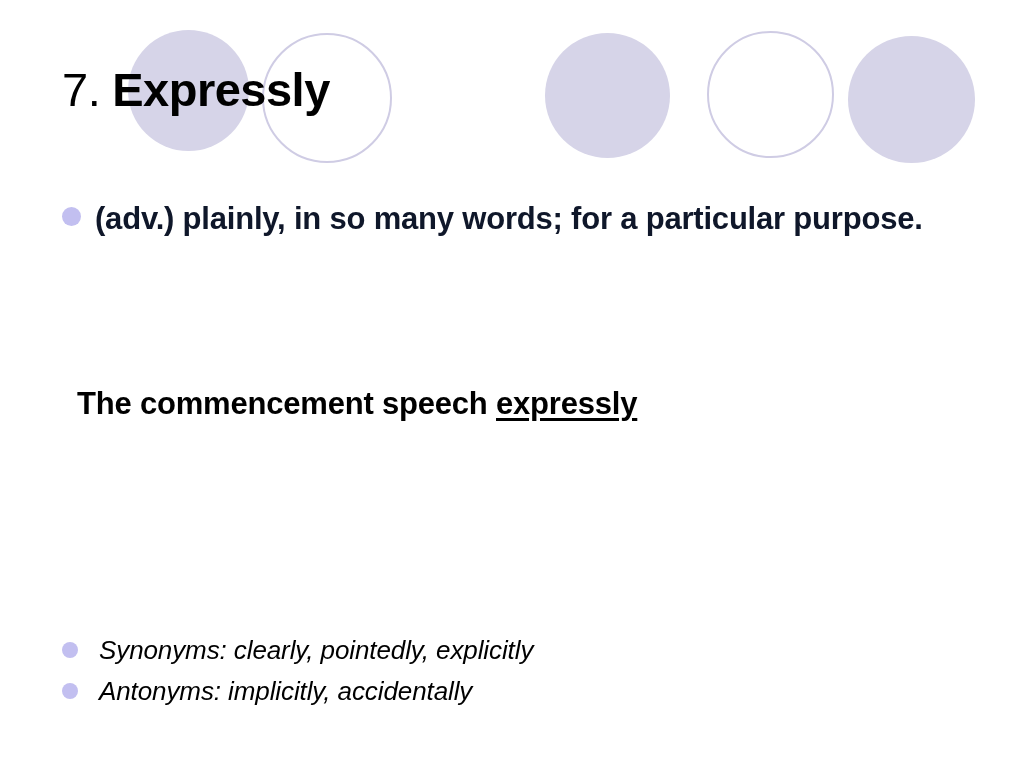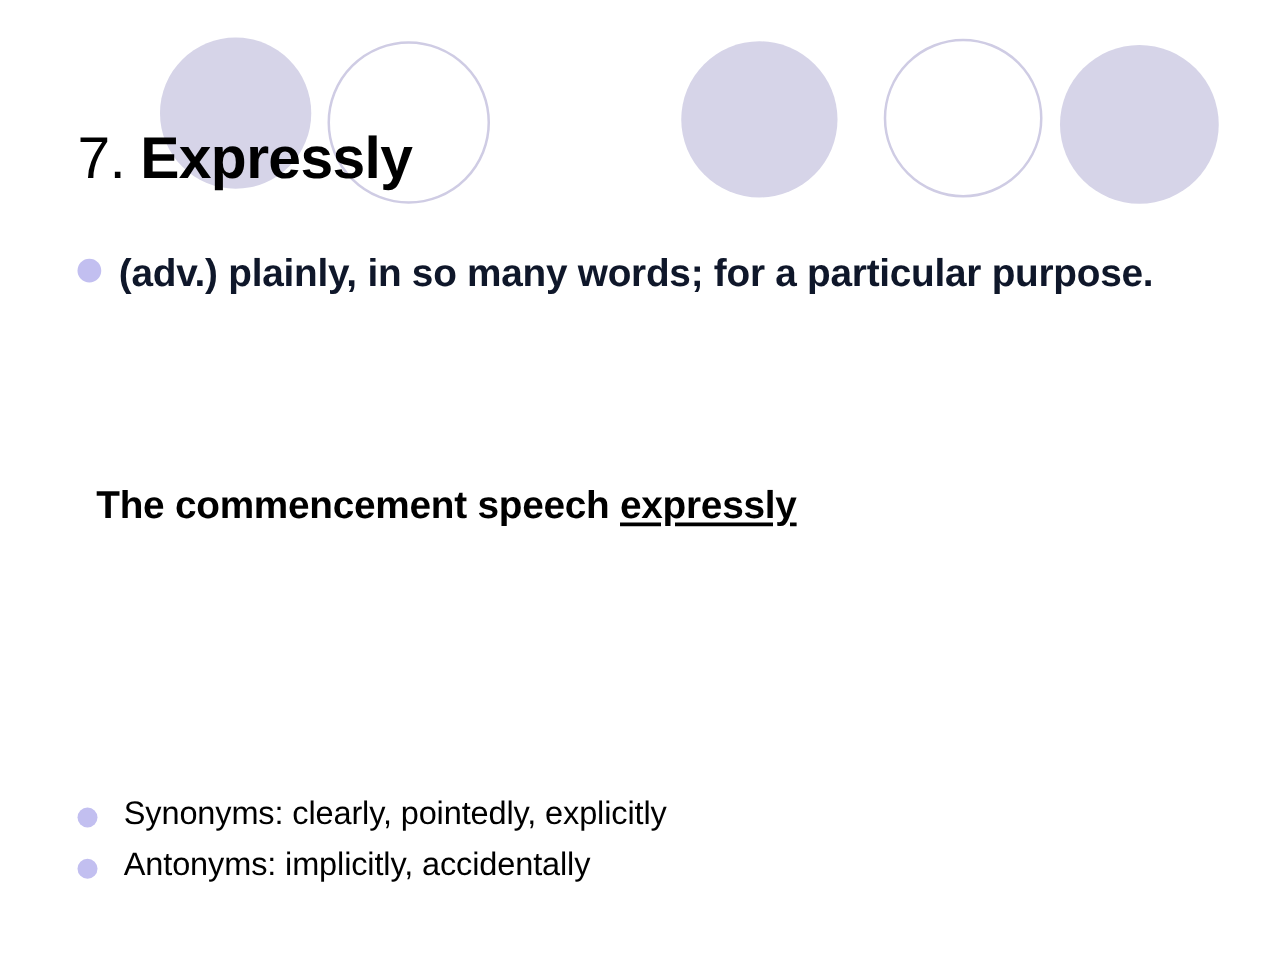--- a/index.html
+++ b/index.html
@@ -42,21 +42,20 @@
     box-sizing: border-box;
   }
 
   
   #title-block {
     position: absolute;
     left: 62px;
     top: 62px;
     z-index: 5;
     white-space: nowrap;
-    margin-top: 36px;
   }
   .title-number {
     font-size: 47px;
     font-weight: 400;
     color: #000000;
     letter-spacing: -0.5px;
   }
   .title-word {
     font-size: 47px;
     font-weight: bold;
@@ -118,22 +117,23 @@
   
   #relations-block {
     position: absolute;
     left: 62px;
     top: 634px;
     width: 880px;
     z-index: 5;
   }
   .rel-row {
     display: flex;
-    align-items: center;
+    align-items: flex-start;
     margin-bottom: 9px;
+    font-style: italic;
   }
   .rel-bullet {
     flex: 0 0 auto;
     width: 16px;
     height: 16px;
     border-radius: 50%;
     background: #c2bff0;
     margin-top: 8px;
     margin-right: 21px;
   }

